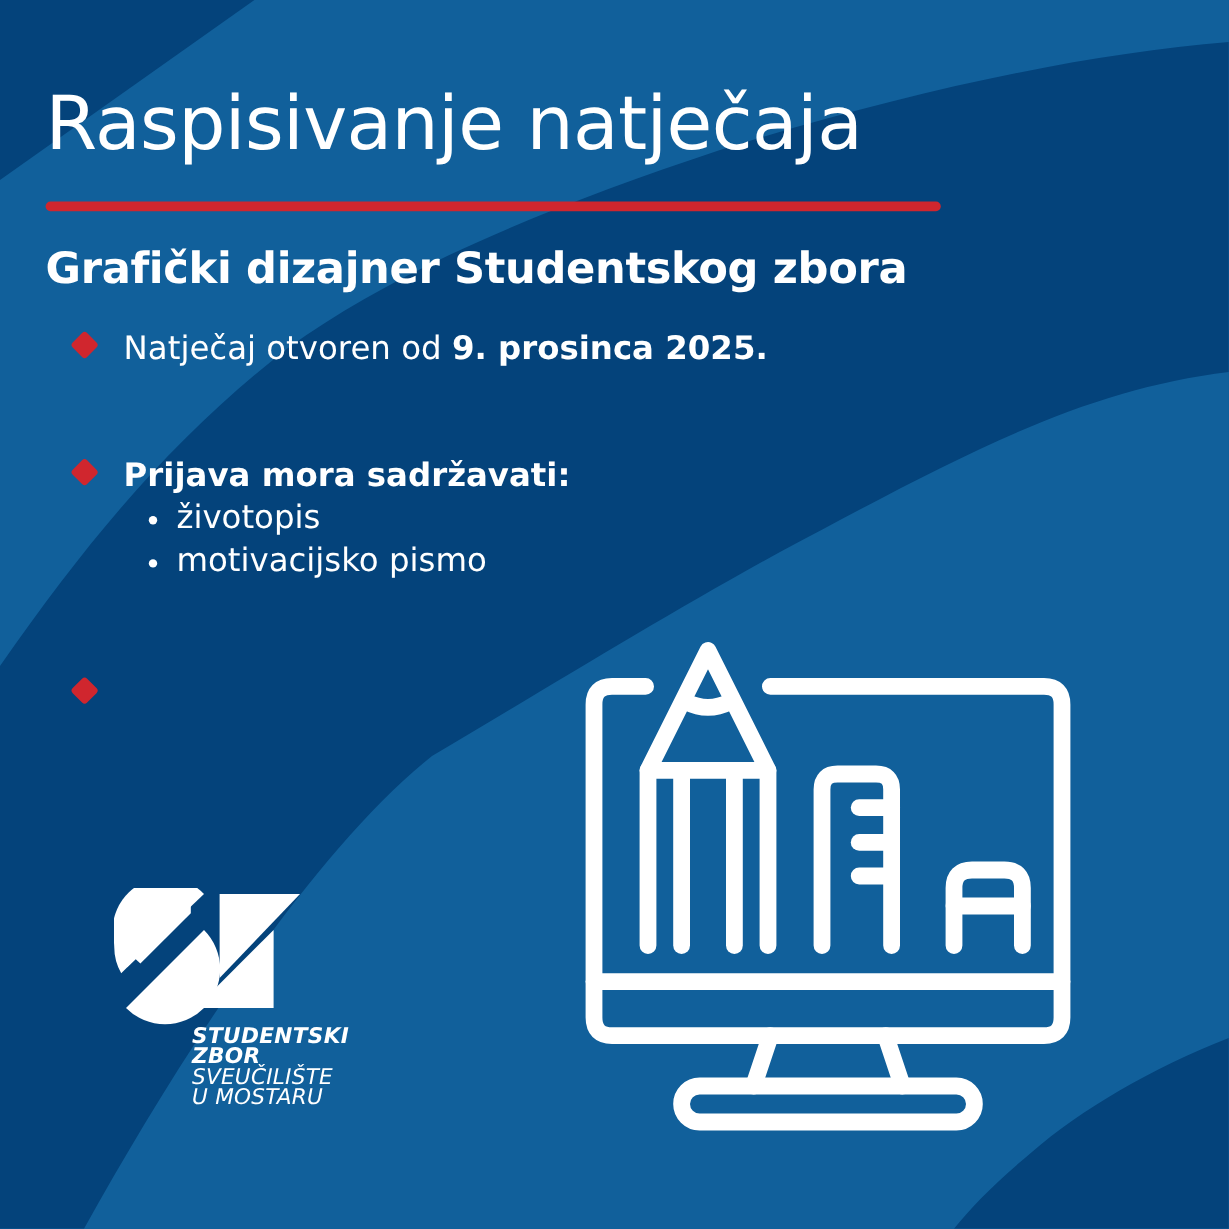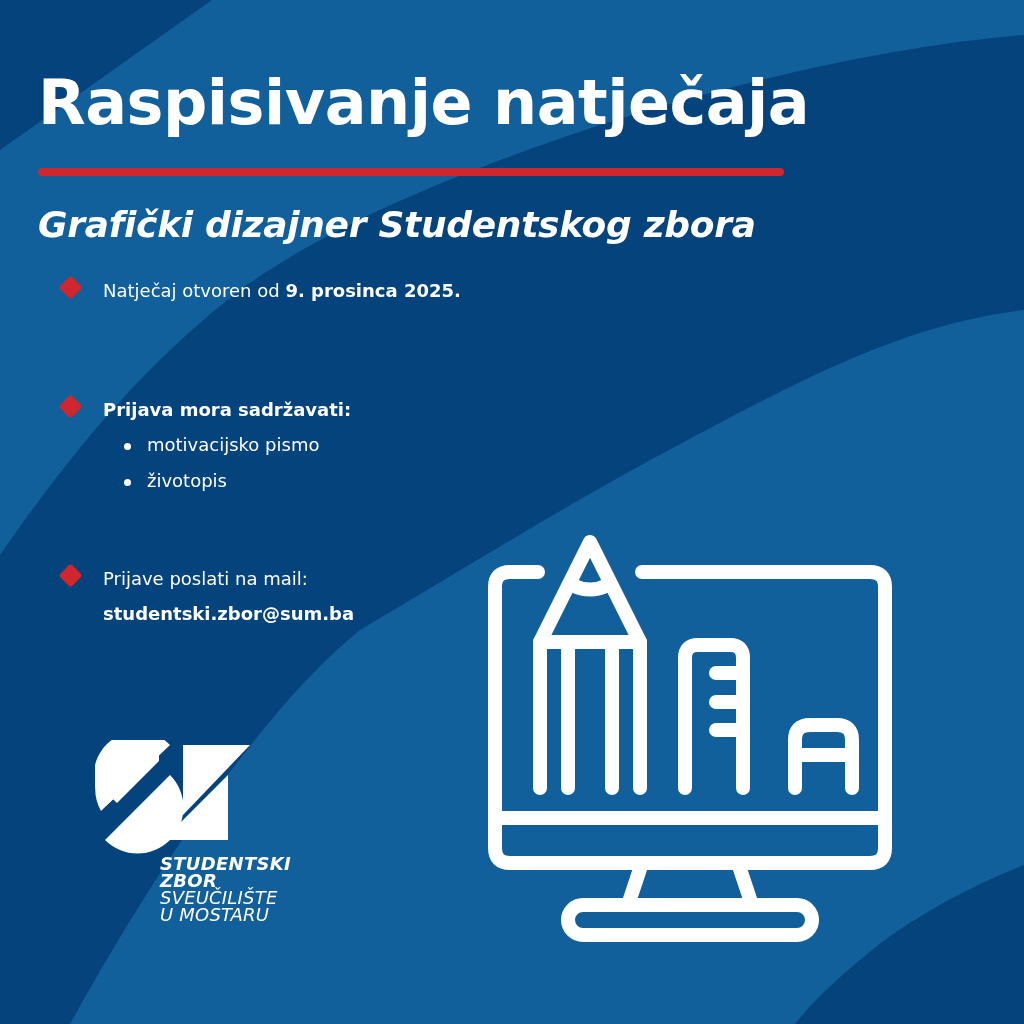--- a/index.html
+++ b/index.html
@@ -1,21 +1,21 @@
 <!DOCTYPE html>
 <html><head>
 <meta charset="utf-8">
 <style>
   html, body { margin: 0; padding: 0; }
   body { width: 1024px; height: 1024px; overflow: hidden; background: #11609b; position: relative; font-family: "DejaVu Sans", sans-serif; color: #ffffff; }
   .bg { position: absolute; left: 0; top: 0; width: 1024px; height: 1024px; }
-  .title { position: absolute; left: 38px; top: 72px; font-size: 62px; font-weight: bold; letter-spacing: -0.5px; white-space: nowrap; line-height: 1; font-family: "DejaVu Sans", sans-serif; }
+  .title { position: absolute; left: 38px; top: 72px; font-size: 62px; font-weight: normal; letter-spacing: -0.5px; white-space: nowrap; line-height: 1; font-family: "DejaVu Sans", sans-serif; }
   .title-rule { position: absolute; left: 38px; top: 168px; width: 746px; height: 8px; background: #d0262e; border-radius: 4px; }
-  .subtitle { position: absolute; left: 38px; top: 207px; font-size: 36px; font-weight: bold; font-style: italic; white-space: nowrap; line-height: 1; letter-spacing: -0.3px; }
-  .item { position: absolute; left: 62px; font-size: 18px; line-height: 35px; white-space: nowrap; }
+  .subtitle { position: absolute; left: 38px; top: 207px; font-size: 36px; font-weight: bold; white-space: nowrap; line-height: 1; letter-spacing: -0.3px; }
+  .item { position: absolute; left: 62px; font-size: 27px; line-height: 35px; white-space: nowrap; }
   .diamond { position: absolute; left: 0; top: 6px; width: 17px; height: 17px; background: #d0262e; transform: rotate(45deg); border-radius: 3px; }
   .item-text { position: absolute; left: 41px; top: 0; }
   .item-text b { font-weight: bold; }
   .sub-list { position: absolute; left: 62px; top: 35px; margin: 0; padding: 0; list-style: none; }
   .sub-list li { position: relative; padding-left: 23px; line-height: 36px; }
   .sub-list li::before { content: ""; position: absolute; left: 0; top: 16px; width: 7px; height: 7px; border-radius: 50%; background: #fff; }
   .italic { font-style: italic; }
   .logo { position: absolute; left: 95px; top: 740px; width: 260px; height: 200px; }
   .logo-text { position: absolute; left: 160px; top: 855px; line-height: 17px; font-size: 18px; white-space: nowrap; font-style: italic; }
   .logo-text .b { font-weight: bold; font-size: 18px; letter-spacing: 0.3px; }
@@ -39,35 +39,31 @@
 <div class="title-rule"></div>
 <div class="subtitle">Grafički dizajner Studentskog zbora</div>
 
 <div class="item" style="top:273px; width:600px; height:72px;">
   <span class="diamond"></span>
   <div class="item-text">
     <div><span>Natječaj otvoren od </span><b>9. prosinca 2025.</b></div>
   </div>
 </div>
 
-<div class="item" style="top:379px; width:800px; height:150px;margin-top:13px;">
+<div class="item" style="top:379px; width:800px; height:150px;">
   <span class="diamond"></span>
   <div class="item-text"><b>Prijava mora sadržavati:</b></div>
   <ul class="sub-list">
+    <li>životopis</li>
     <li>motivacijsko pismo</li>
-    <li>životopis</li>
   </ul>
 </div>
 
 <div class="item" style="top:561px; width:420px; height:72px;">
   <span class="diamond"></span>
-  <div class="item-text">
-    <div>Prijave poslati na mail:</div>
-    <div><b>studentski.zbor@sum.ba</b></div>
-  </div>
 </div>
 
 <svg class="logo" viewBox="0 0 260 200" xmlns="http://www.w3.org/2000/svg">
 
   <path d="M 64,8 A 34,34 0 0 0 22,63 L 64,21 Z" fill="#ffffff"></path>
   <path d="M 8,70 A 45,45 0 0 1 57,4 L 75,4 Z" fill="#ffffff" transform="translate(-2,1)"></path>
   <path d="M 11,66 A 36,36 0 1 1 75,5 Z" fill="#ffffff"></path>
   <path d="M 10,100 L 75,35 A 36,36 0 0 1 10,100 Z" fill="#ffffff"></path>
 
   <polygon points="88,5 155,5 88,75" fill="#ffffff"></polygon>

